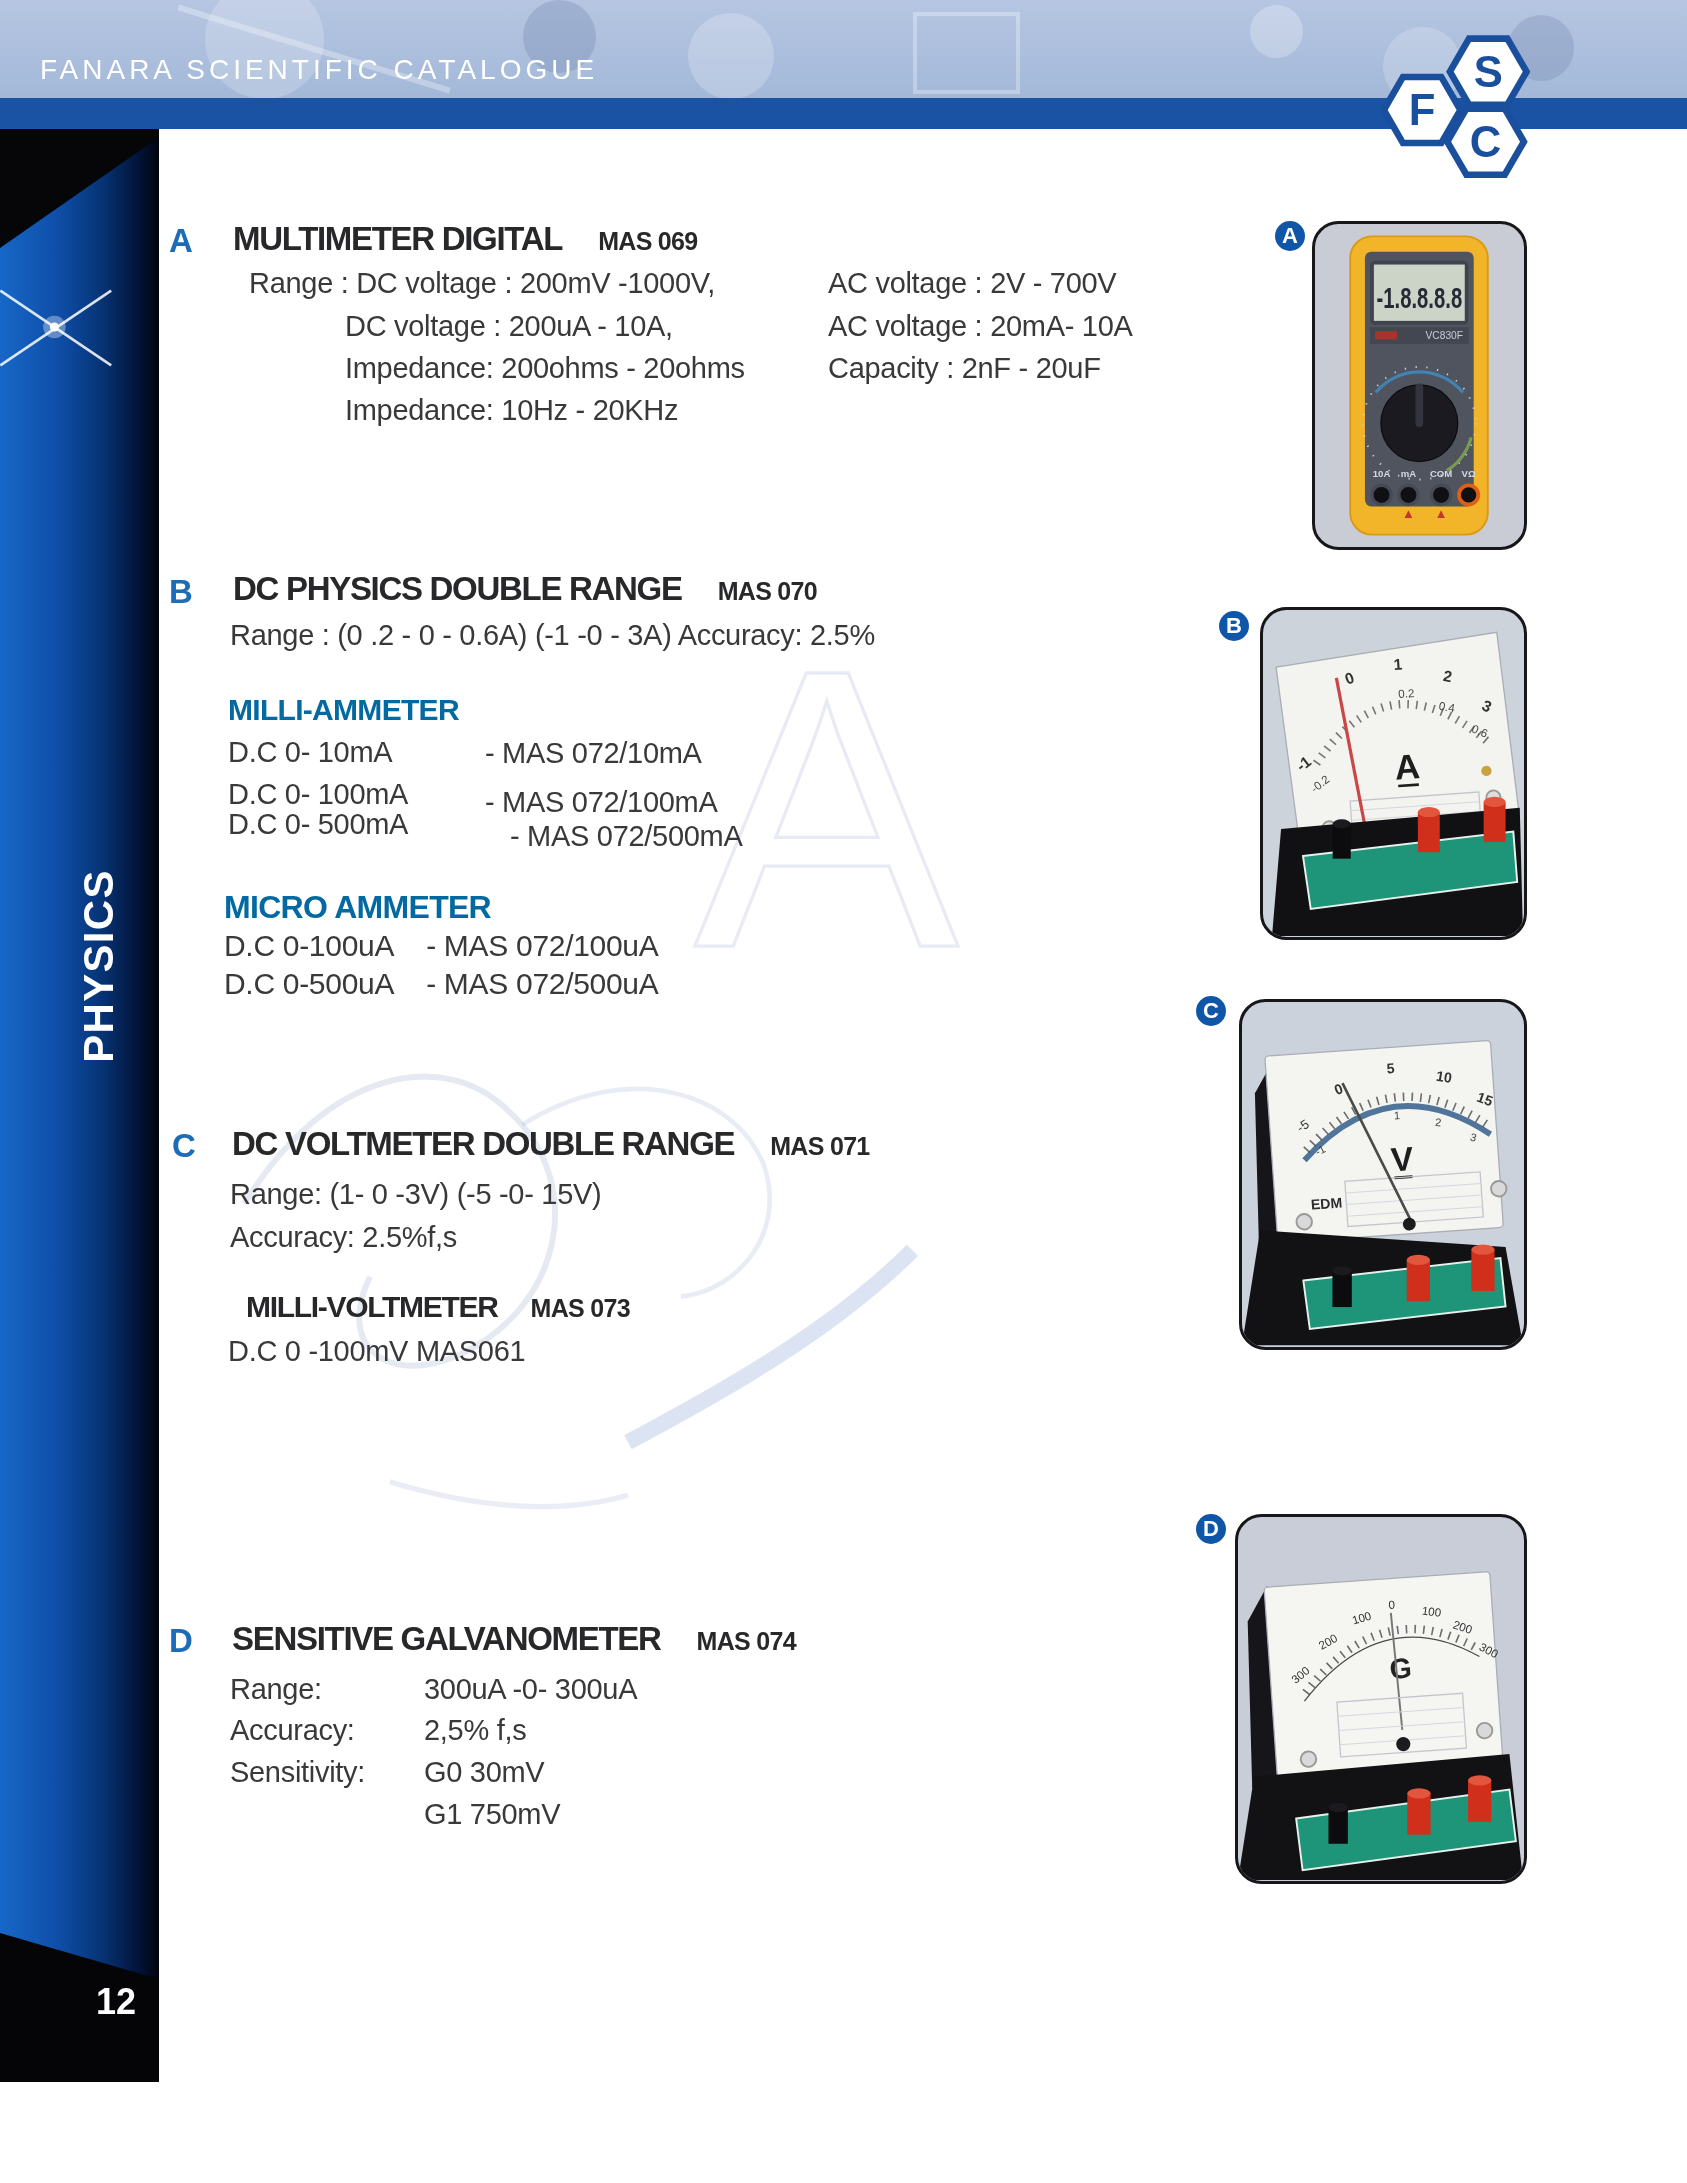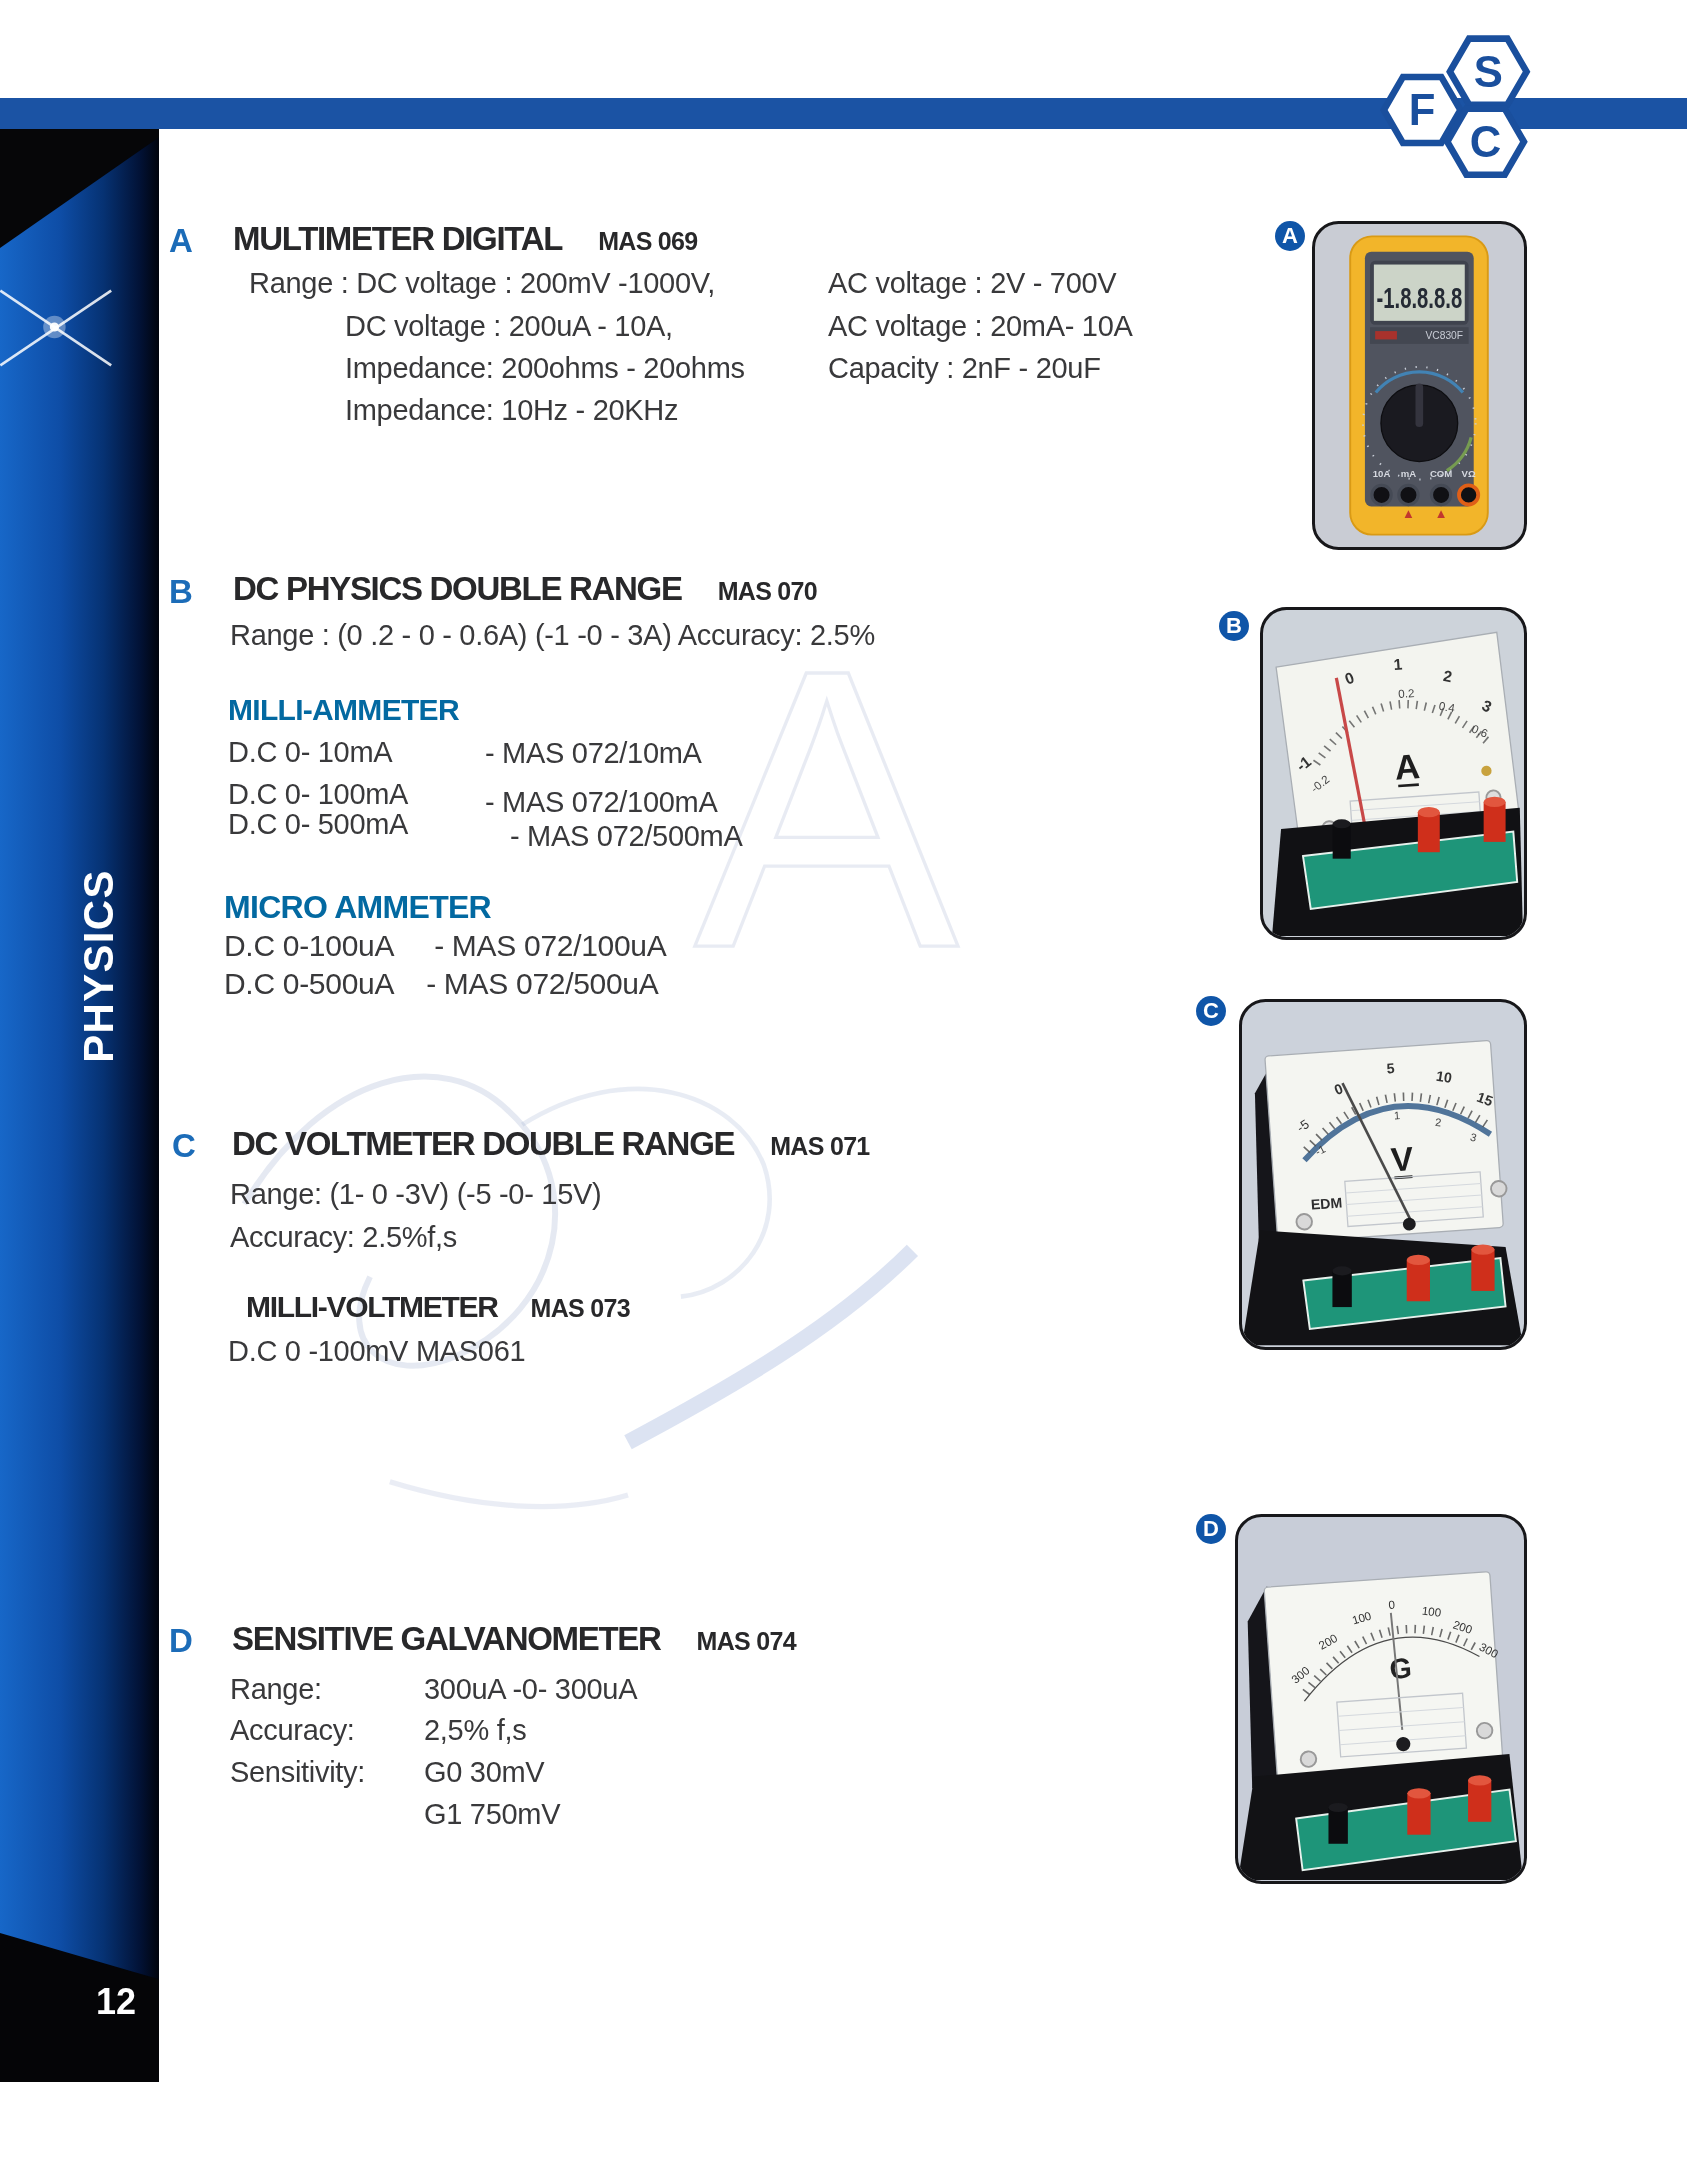--- a/index.html
+++ b/index.html
@@ -39,20 +39,31 @@
         display:flex;align-items:center;justify-content:center;font-size:22px;font-weight:700;z-index:5;}
   .wm{position:absolute;z-index:0;pointer-events:none;}
   .z1{z-index:1;}
   svg text{font-family:"Liberation Sans",sans-serif;}
 </style>
 </head>
 <body>
 
 <div class="page">
 
+  <div class="band">
+    <div class="deco" style="left:205px;top:-20px;width:119px;height:119px;background:rgba(255,255,255,0.20);"></div>
+    <div class="deco" style="left:523px;top:0px;width:73px;height:73px;background:rgba(110,130,170,0.30);"></div>
+    <div class="deco" style="left:688px;top:13.2px;width:86px;height:86px;background:rgba(255,255,255,0.22);"></div>
+    <div style="position:absolute;left:913px;top:12px;width:99px;height:74px;border:4.6px solid rgba(255,255,255,0.30);"></div>
+    <div style="position:absolute;left:172px;top:46px;width:284px;height:6px;background:rgba(255,255,255,0.30);transform:rotate(17deg);"></div>
+    <div class="deco" style="left:1250px;top:5.3px;width:53px;height:53px;background:rgba(255,255,255,0.25);"></div>
+    <div class="deco" style="left:1508px;top:14.6px;width:66px;height:66px;background:rgba(110,130,170,0.28);"></div>
+    <div class="deco" style="left:1383px;top:26.5px;width:79px;height:79px;background:rgba(255,255,255,0.20);"></div>
+    <div class="band-title">FANARA SCIENTIFIC CATALOGUE</div>
+  </div>
   <div class="bluebar"></div>
 
   <svg class="logo" viewBox="0 0 240 230">
     <polygon points="10,115 39,65 97,65 126,115 97,165 39,165" fill="#ffffff" stroke="#1a4f9d" stroke-width="10"></polygon>
     <polygon points="110,57 139,7 197,7 226,57 197,107 139,107" fill="#ffffff" stroke="#1a4f9d" stroke-width="10"></polygon>
     <polygon points="106,163 135,113 193,113 222,163 193,213 135,213" fill="#ffffff" stroke="#1a4f9d" stroke-width="10"></polygon>
     <text x="68" y="138" font-size="66" font-weight="bold" fill="#1a4f9d" text-anchor="middle">F</text>
     <text x="168" y="80" font-size="66" font-weight="bold" fill="#1a4f9d" text-anchor="middle">S</text>
     <text x="164" y="186" font-size="66" font-weight="bold" fill="#1a4f9d" text-anchor="middle">C</text>
   </svg>
@@ -104,21 +115,21 @@
   </div>
   <div class="pair z1" style="left:228px;top:778px;">
     <span class="lcol">D.C 0- 100mA</span>
     <span style="position:relative;top:8px;">- MAS 072/100mA</span>
   </div>
   <div class="pair z1" style="left:228px;top:808px;gap:25px;">
     <span class="lcol">D.C 0- 500mA</span>
     <span style="position:relative;top:12px;">- MAS 072/500mA</span>
   </div>
   <div class="subhead z1" style="left:224px;top:889px;font-size:32px;">MICRO AMMETER</div>
-  <div class="pair z1" style="left:224px;top:929px;font-size:30px;gap:40px;">
+  <div class="pair z1" style="left:224px;top:929px;font-size:30px;gap:32px;">
     <span>D.C 0-100uA</span>
     <span>- MAS 072/100uA</span>
   </div>
   <div class="pair z1" style="left:224px;top:967px;font-size:30px;gap:32px;">
     <span>D.C 0-500uA</span>
     <span>- MAS 072/500uA</span>
   </div>
 
   <div class="sec-letter z1" style="left:172px;top:1127px;">C</div>
   <div class="title-row z1" style="left:232px;top:1125px;">

